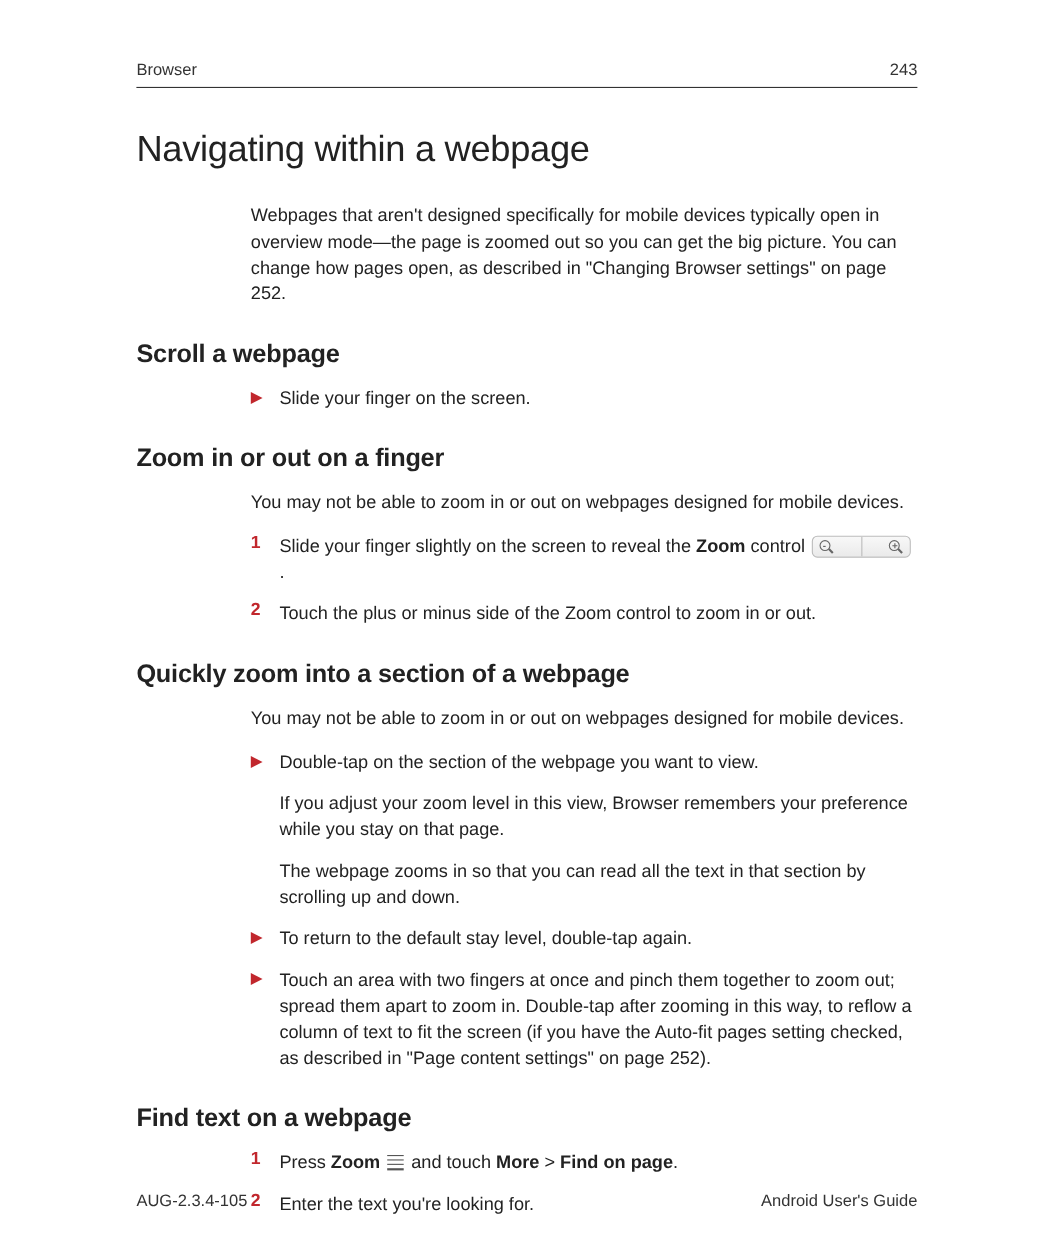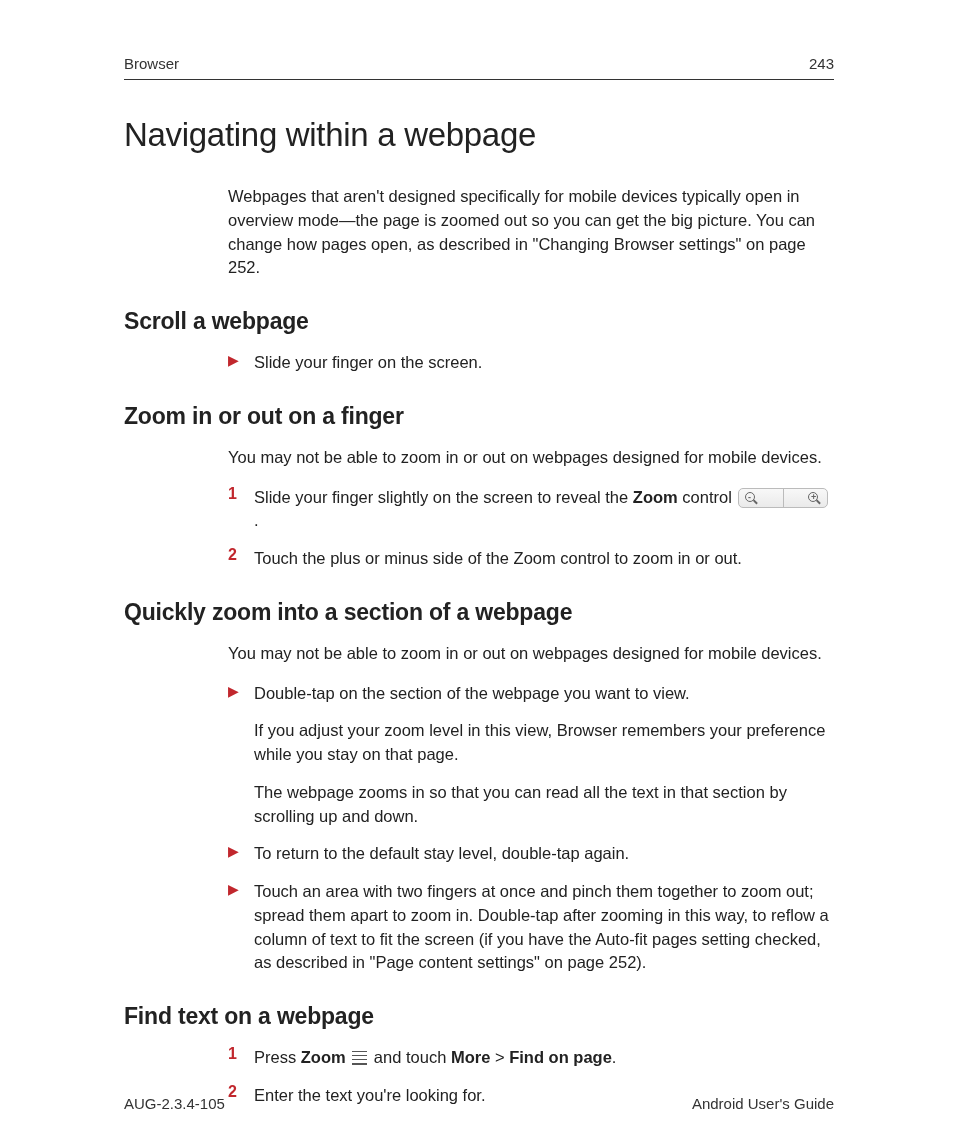--- a/index.html
+++ b/index.html
@@ -128,21 +128,21 @@
   }
   .menu-icon span {
     display: block;
     width: 100%;
     height: 1.6px;
     background: #555;
     margin-bottom: 2.5px;
   }
   .footer-row {
     position: absolute;
-    bottom: 34px;
+    bottom: 46px;
     left: 124px;
     right: 120px;
     display: flex;
     justify-content: space-between;
     font-size: 15px;
     color: #333;
   }
 </style>
 </head>
 <body>

